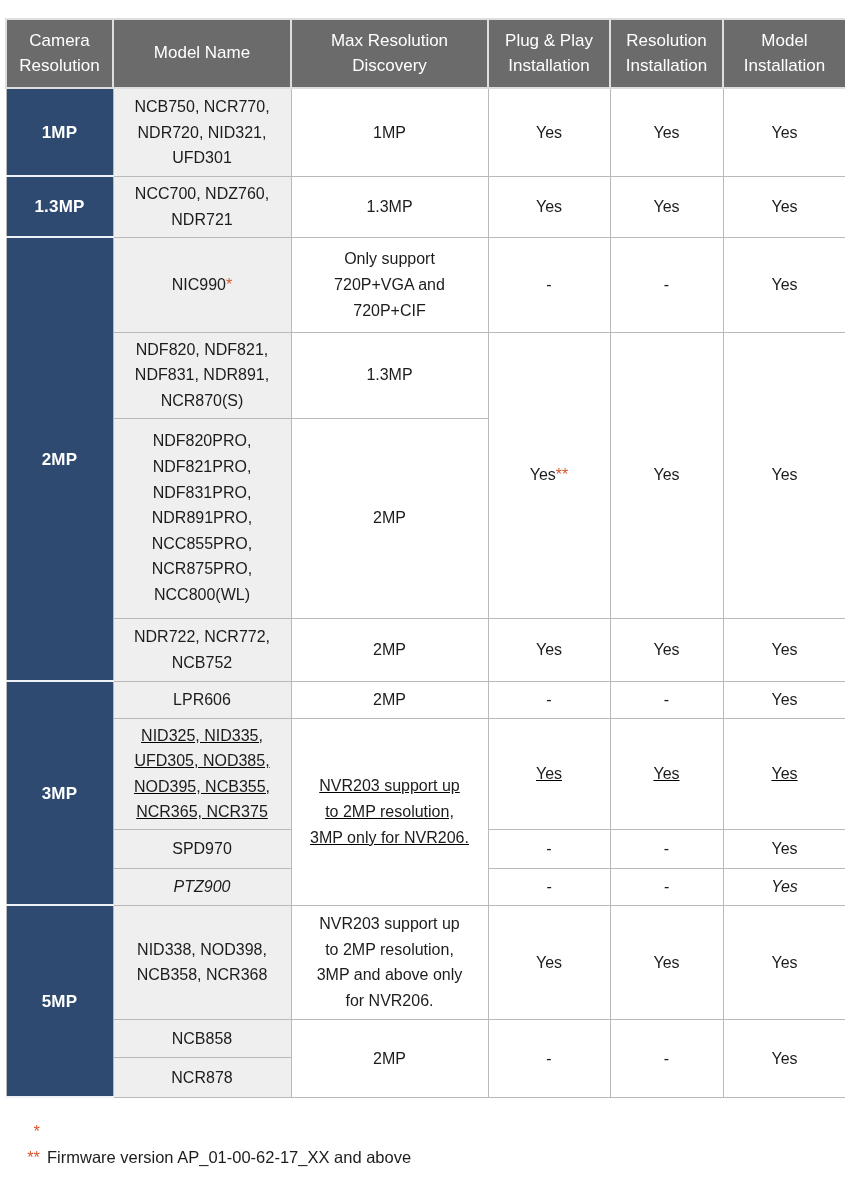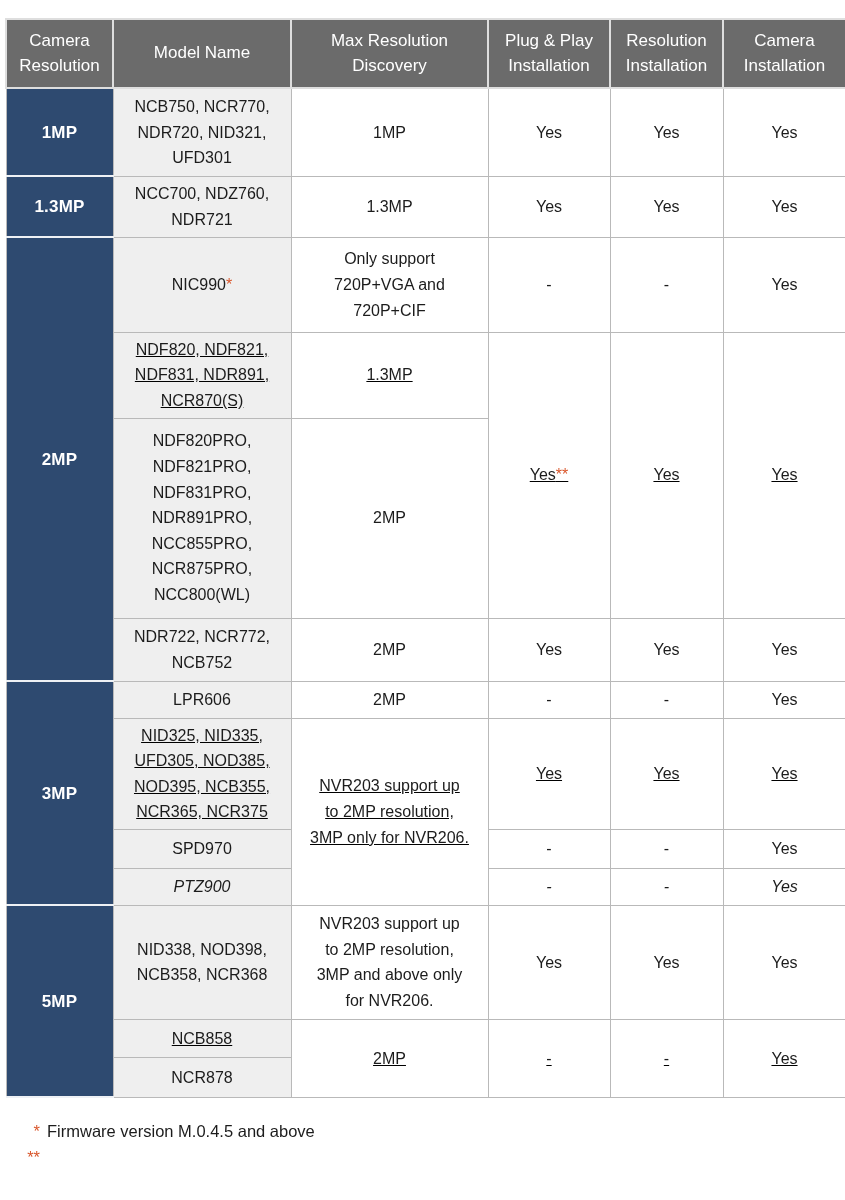--- a/index.html
+++ b/index.html
@@ -52,21 +52,21 @@
       <col style="width:113px">
       <col style="width:123px">
   </colgroup>
   <thead>
     <tr style="height:52px">
       <th>Camera Resolution</th>
       <th>Model Name</th>
       <th>Max Resolution Discovery</th>
       <th>Plug &amp; Play Installation</th>
       <th>Resolution Installation</th>
-      <th>Camera Installation</th>
+      <th>Model Installation</th>
     </tr>
   </thead>
   <tbody id="table-body">
       <tr style="height: 88px;">
         <td class="cell-resolution"><span>1MP</span></td>
         <td class="cell-model"><span>NCB750, NCR770,
 NDR720, NID321,
 UFD301</span></td>
         <td class="cell-max"><span>1MP</span></td>
         <td class="cell-pnp"><span>Yes</span></td>
@@ -85,21 +85,21 @@
       <tr style="height: 95px;">
         <td class="cell-resolution" rowspan="4"><span>2MP</span></td>
         <td class="cell-model"><span>NIC990</span><span class="star">*</span></td>
         <td class="cell-max"><span>Only support
 720P+VGA and
 720P+CIF</span></td>
         <td class="cell-pnp"><span>-</span></td>
         <td class="cell-discovery"><span>-</span></td>
         <td class="cell-manual"><span>Yes</span></td>
       </tr>
-      <tr style="height: 81px; text-decoration: underline;">
+      <tr style="height: 81px;">
         <td class="cell-model"><span>NDF820, NDF821,
 NDF831, NDR891,
 NCR870(S)</span></td>
         <td class="cell-max"><span>1.3MP</span></td>
         <td class="cell-pnp" rowspan="2"><span>Yes</span><span class="star">**</span></td>
         <td class="cell-discovery" rowspan="2"><span>Yes</span></td>
         <td class="cell-manual" rowspan="2"><span>Yes</span></td>
       </tr>
       <tr style="height: 200px;">
         <td class="cell-model"><span>NDF820PRO,
@@ -156,34 +156,34 @@
         <td class="cell-model"><span>NID338, NOD398,
 NCB358, NCR368</span></td>
         <td class="cell-max"><span>NVR203 support up
 to 2MP resolution,
 3MP and above only
 for NVR206.</span></td>
         <td class="cell-pnp"><span>Yes</span></td>
         <td class="cell-discovery"><span>Yes</span></td>
         <td class="cell-manual"><span>Yes</span></td>
       </tr>
-      <tr style="height: 38px; text-decoration: underline;">
+      <tr style="height: 38px;">
         <td class="cell-model"><span>NCB858</span></td>
         <td class="cell-max" rowspan="2"><span>2MP</span></td>
         <td class="cell-pnp" rowspan="2"><span>-</span></td>
         <td class="cell-discovery" rowspan="2"><span>-</span></td>
         <td class="cell-manual" rowspan="2"><span>Yes</span></td>
       </tr>
       <tr style="height: 40px;">
         <td class="cell-model"><span>NCR878</span></td>
       </tr>
     </tbody>
 </table>
 
 <div class="footnotes">
   <div class="footnote">
     <span class="marker">*</span>
-    <span>Firmware version M.0.4.5 and above</span>
   </div>
   <div class="footnote">
     <span class="marker">**</span>
+    <span>Firmware version AP_01-00-62-17_XX and above</span>
   </div>
 </div>
 
 </body></html>

